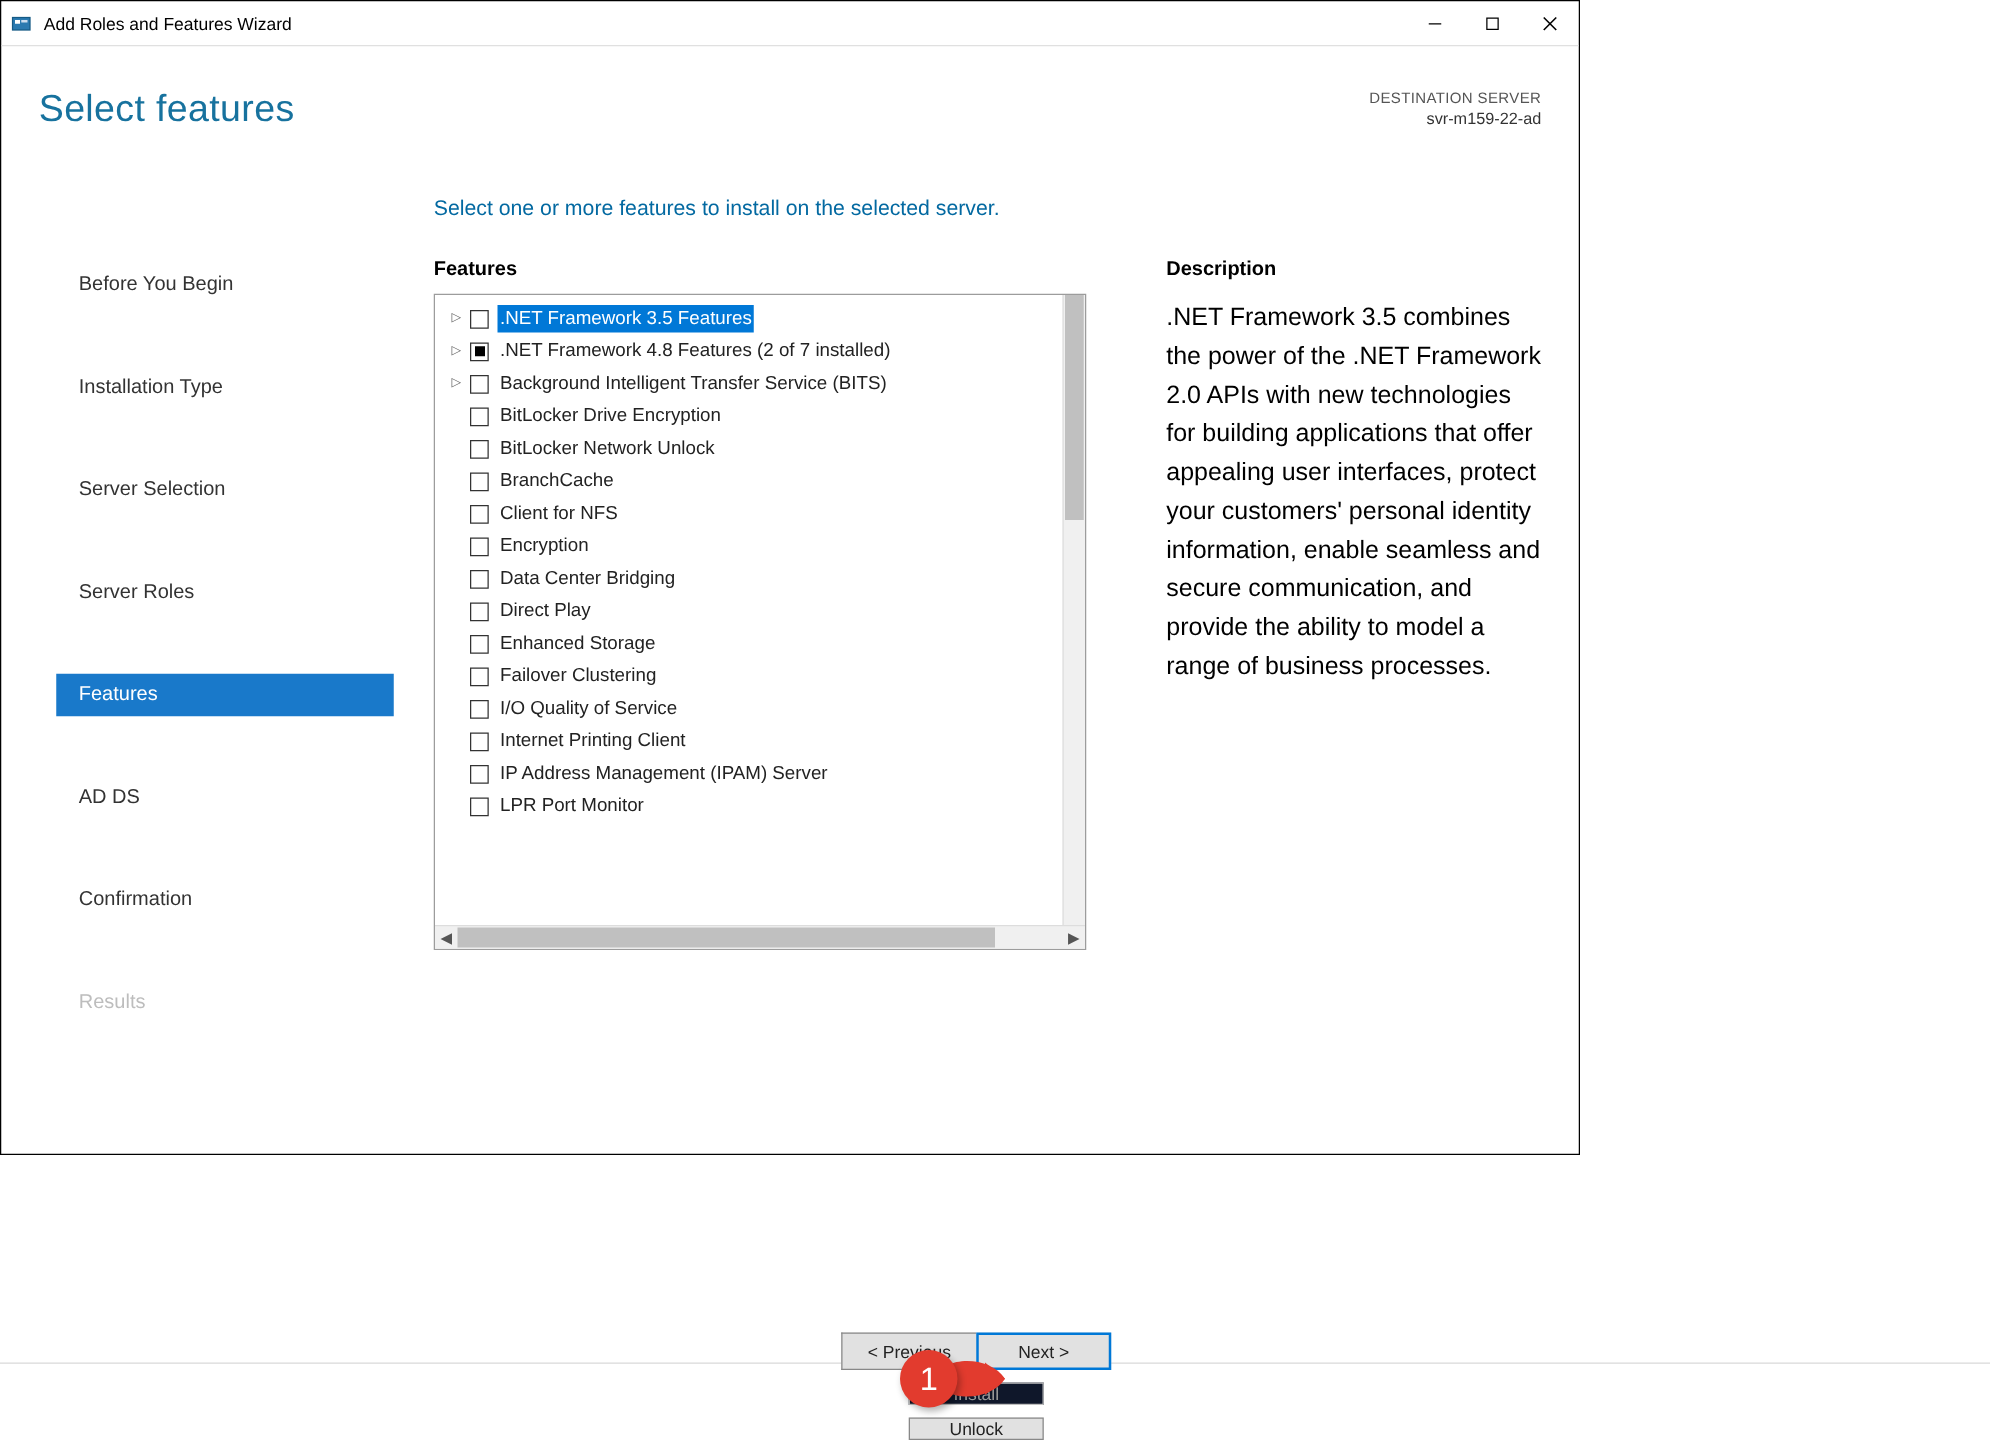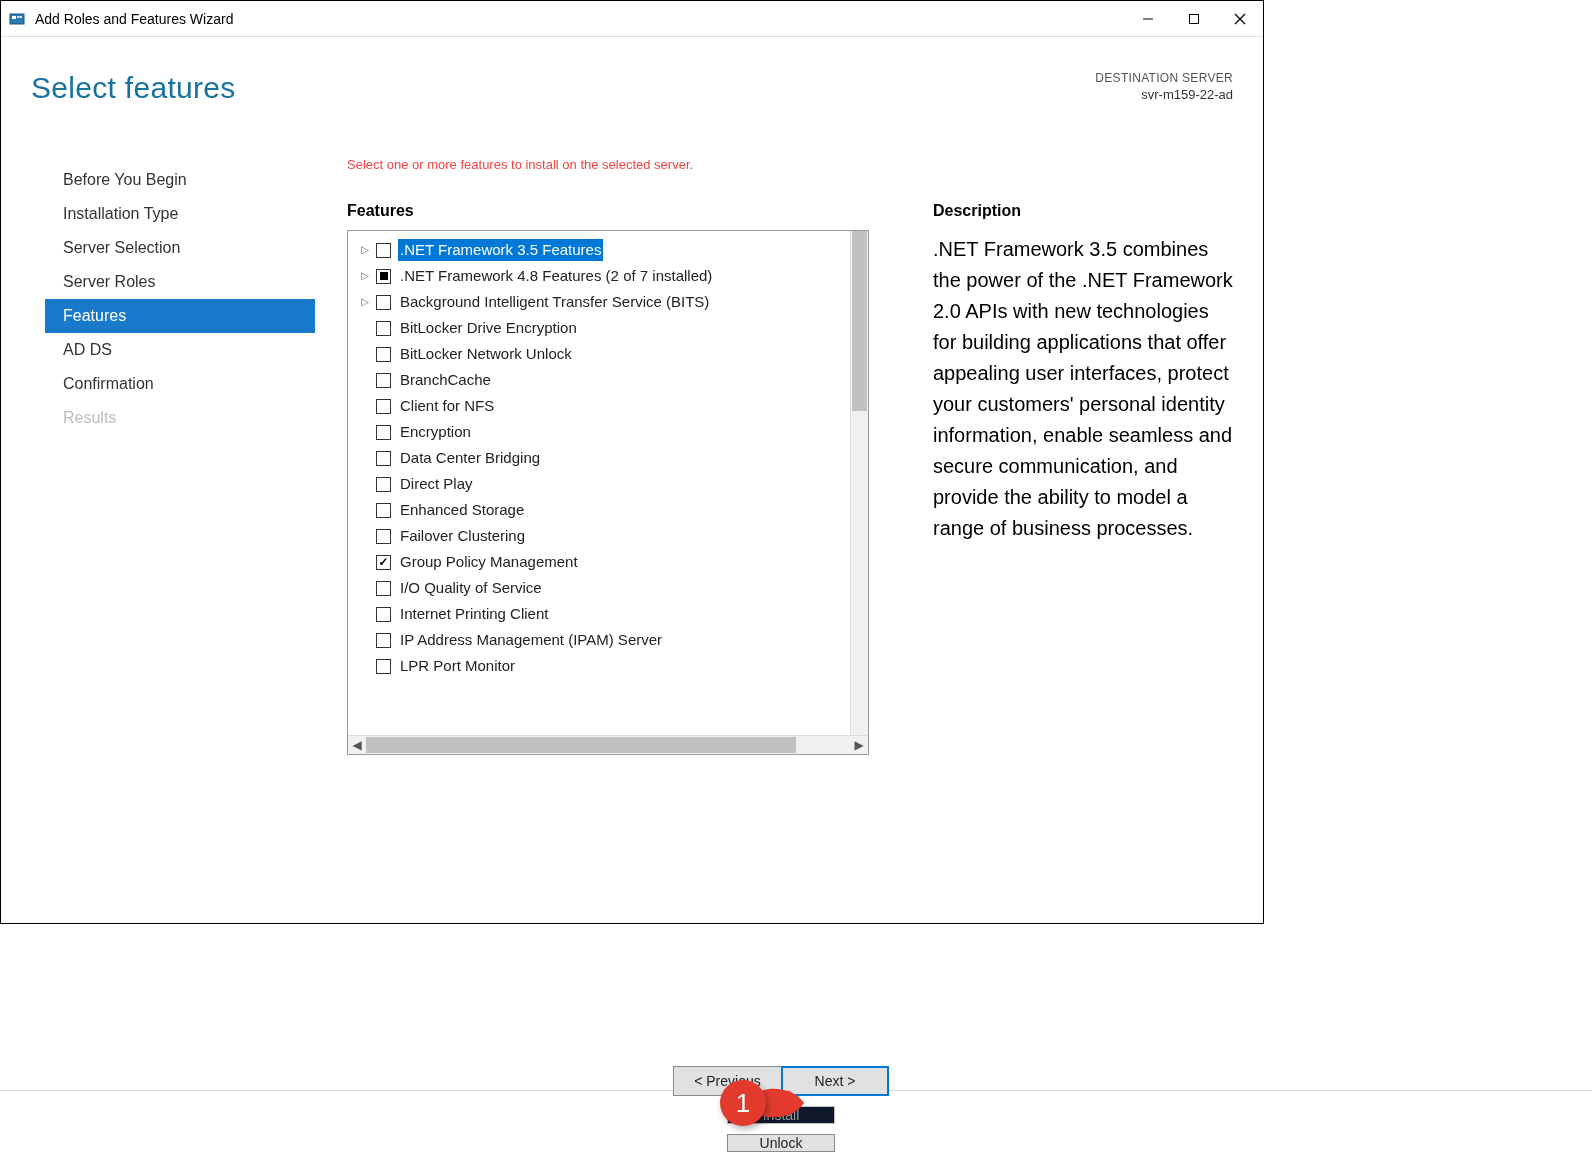--- a/index.html
+++ b/index.html
@@ -58,34 +58,35 @@
 }
 .sidebar {
   width: 270px;
   padding-top: 6px;
 }
 .side-item {
   font-size: 16px;
   color: #333;
   padding: 8px 18px;
   cursor: default;
+  margin-top: 48px;
 }
 .side-item.active {
   background: #1979ca;
   color: #fff;
 }
 .side-item.disabled { color: #bdbdbd; }
 .main {
   flex: 1;
   padding-left: 32px;
   padding-right: 30px;
 }
 .instr {
-  font-size: 13px;
-  color: #ef4444;
+  font-size: 17px;
+  color: #0369a1;
   margin-bottom: 30px;
 }
 .two-col {
   display:flex;
   gap: 40px;
 }
 .features-col { flex: 1; }
 .features-label {
   font-size: 16px;
   font-weight: 600;
@@ -324,25 +325,20 @@
                 <span class="cb"></span>
                 <span class="feat-label">Enhanced Storage</span>
               </div>
               <div class="feat-row">
                 <span class="expander"></span>
                 <span class="cb"></span>
                 <span class="feat-label">Failover Clustering</span>
               </div>
               <div class="feat-row">
                 <span class="expander"></span>
-                <span class="cb checked"></span>
-                <span class="feat-label">Group Policy Management</span>
-              </div>
-              <div class="feat-row">
-                <span class="expander"></span>
                 <span class="cb"></span>
                 <span class="feat-label">I/O Quality of Service</span>
               </div>
               <div class="feat-row">
                 <span class="expander"></span>
                 <span class="cb"></span>
                 <span class="feat-label">Internet Printing Client</span>
               </div>
               <div class="feat-row">
                 <span class="expander"></span>

